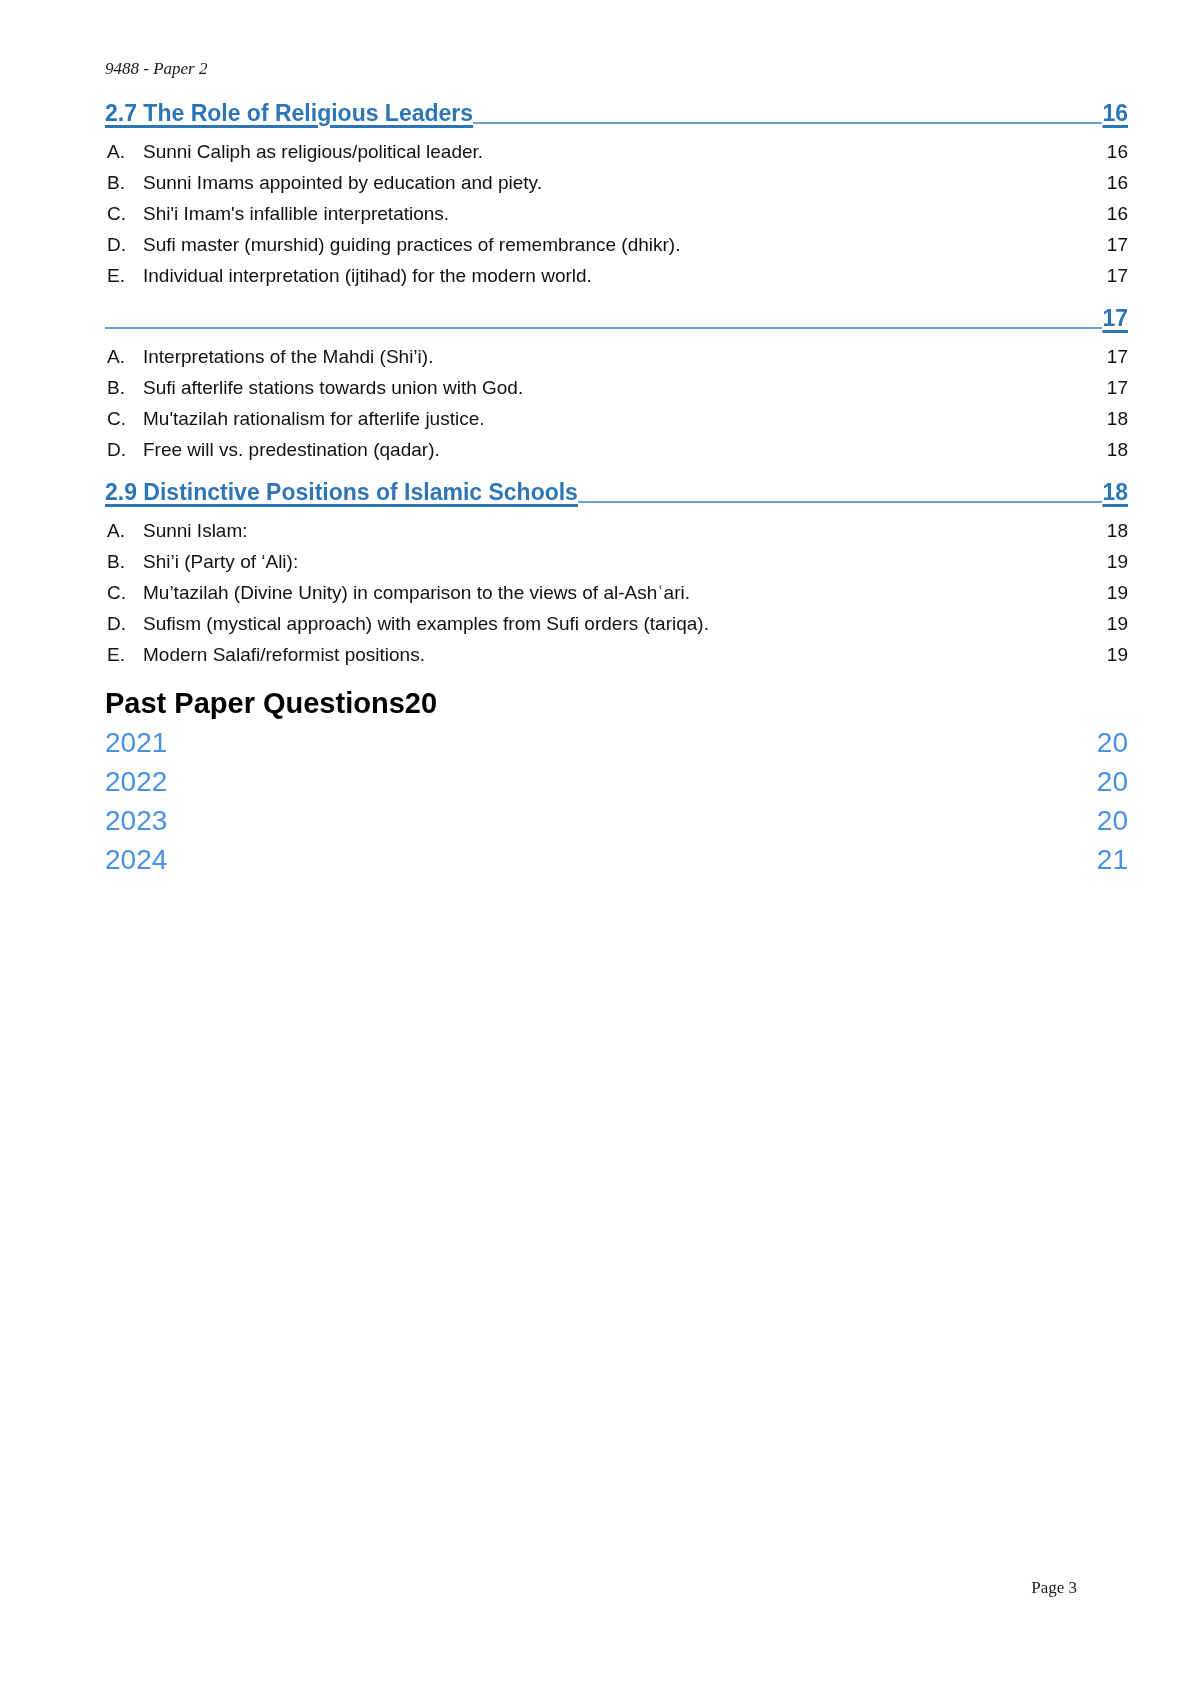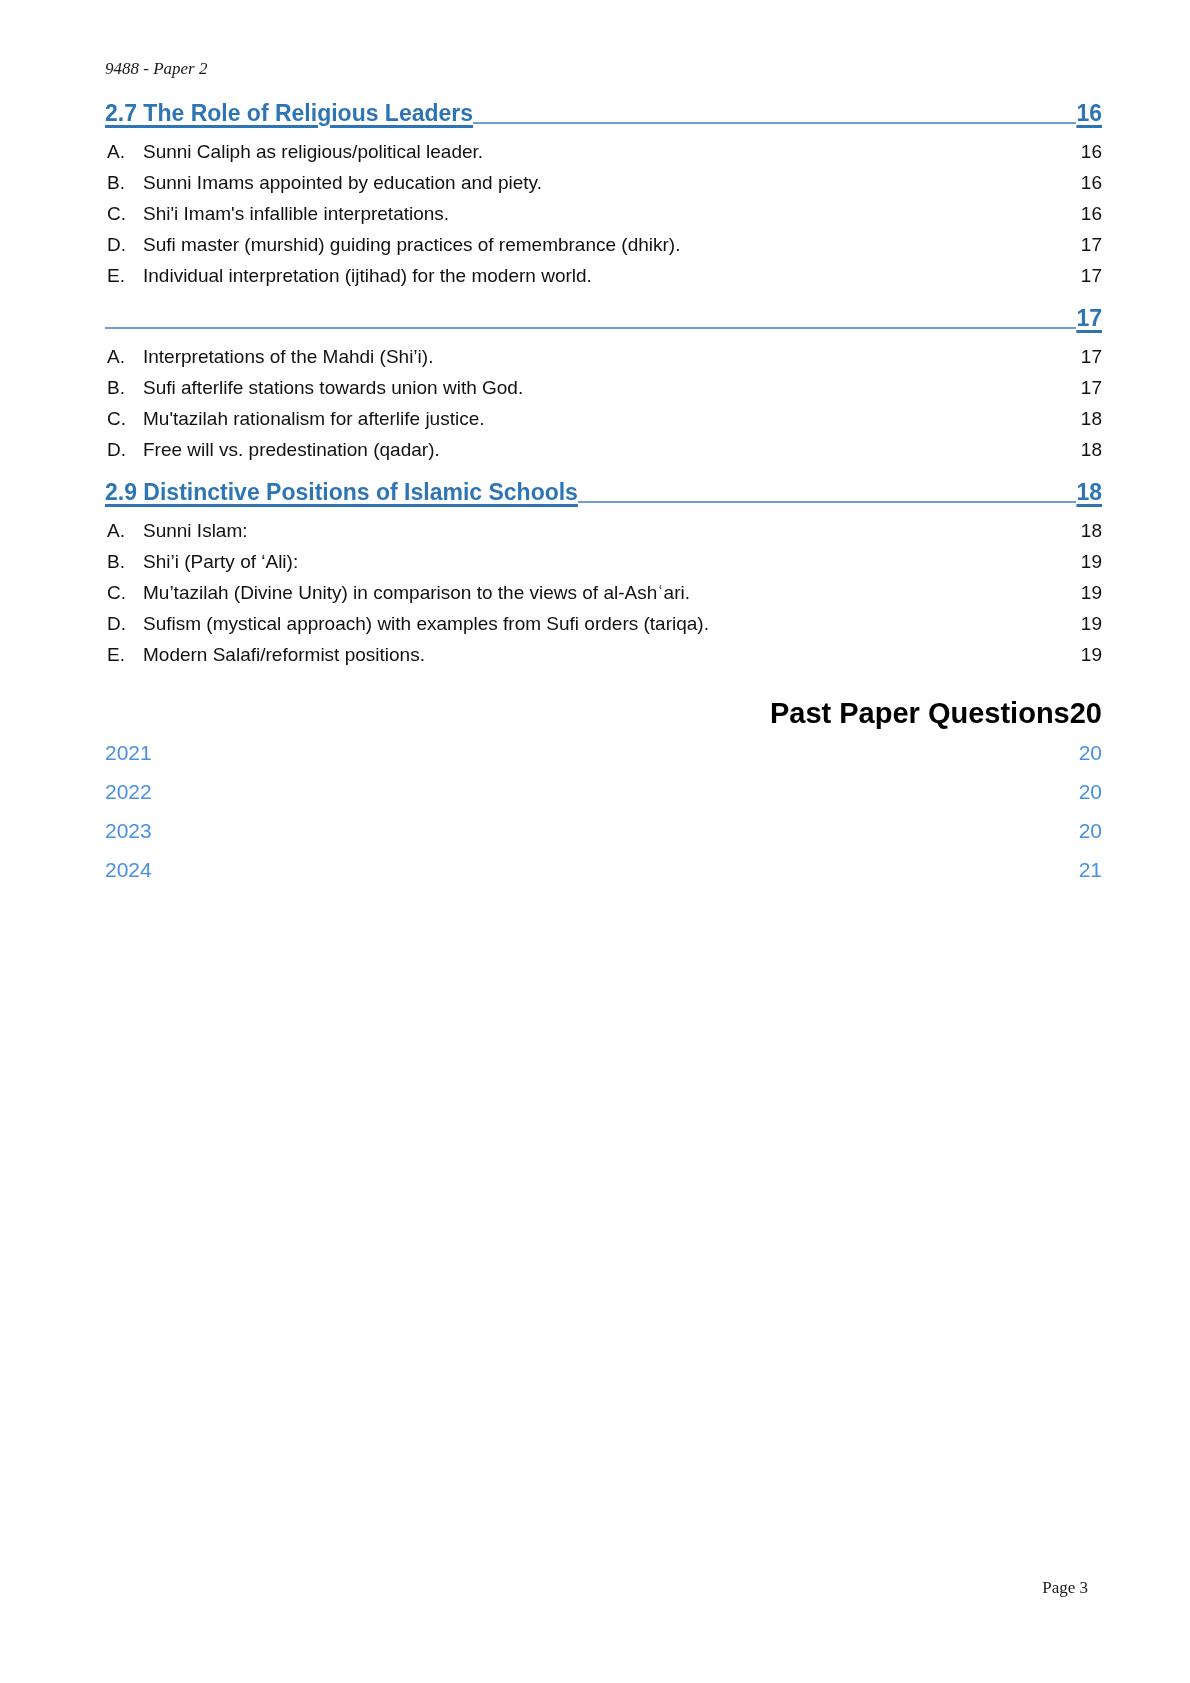--- a/index.html
+++ b/index.html
@@ -13,21 +13,21 @@
   .page{
     position:relative;
     width:1190px;
     height:1683px;
     background:#ffffff;
     font-family:"Liberation Sans",sans-serif;
     color:var(--text-black);
     overflow:hidden;
   }
   .content{
-    padding:58px 88px 0 105px;
+    padding:58px 62px 0 105px;
   }
   .doc-header{
     font-family:"Liberation Serif",serif;
     font-style:italic;
     font-size:17px;
     line-height:22px;
     color:#1a1a1a;
     margin-bottom:18px;
   }
   
@@ -72,40 +72,40 @@
     overflow:hidden;
   }
   .i-page{
     flex:0 0 auto;
     text-align:right;
   }
   
   .ppq-heading{
     display:flex;
     align-items:baseline;
-    justify-content:flex-end;
+    justify-content:flex-start;
     font-weight:bold;
     font-size:29px;
     line-height:38px;
     color:#000000;
-    margin:24px 0 10px 0;
+    margin:14px 0 10px 0;
   }
   
   .year-row{
     display:flex;
     align-items:flex-end;
     justify-content:space-between;
     color:var(--year-blue);
-    font-size:21px;
+    font-size:28px;
     line-height:21px;
     margin-bottom:18px;
   }
   .doc-footer{
     position:absolute;
-    right:102px;
+    right:113px;
     bottom:85px;
     font-family:"Liberation Serif",serif;
     font-size:17px;
     color:#1a1a1a;
   }
 </style>
 </head>
 <body>
 
 <div class="page">

